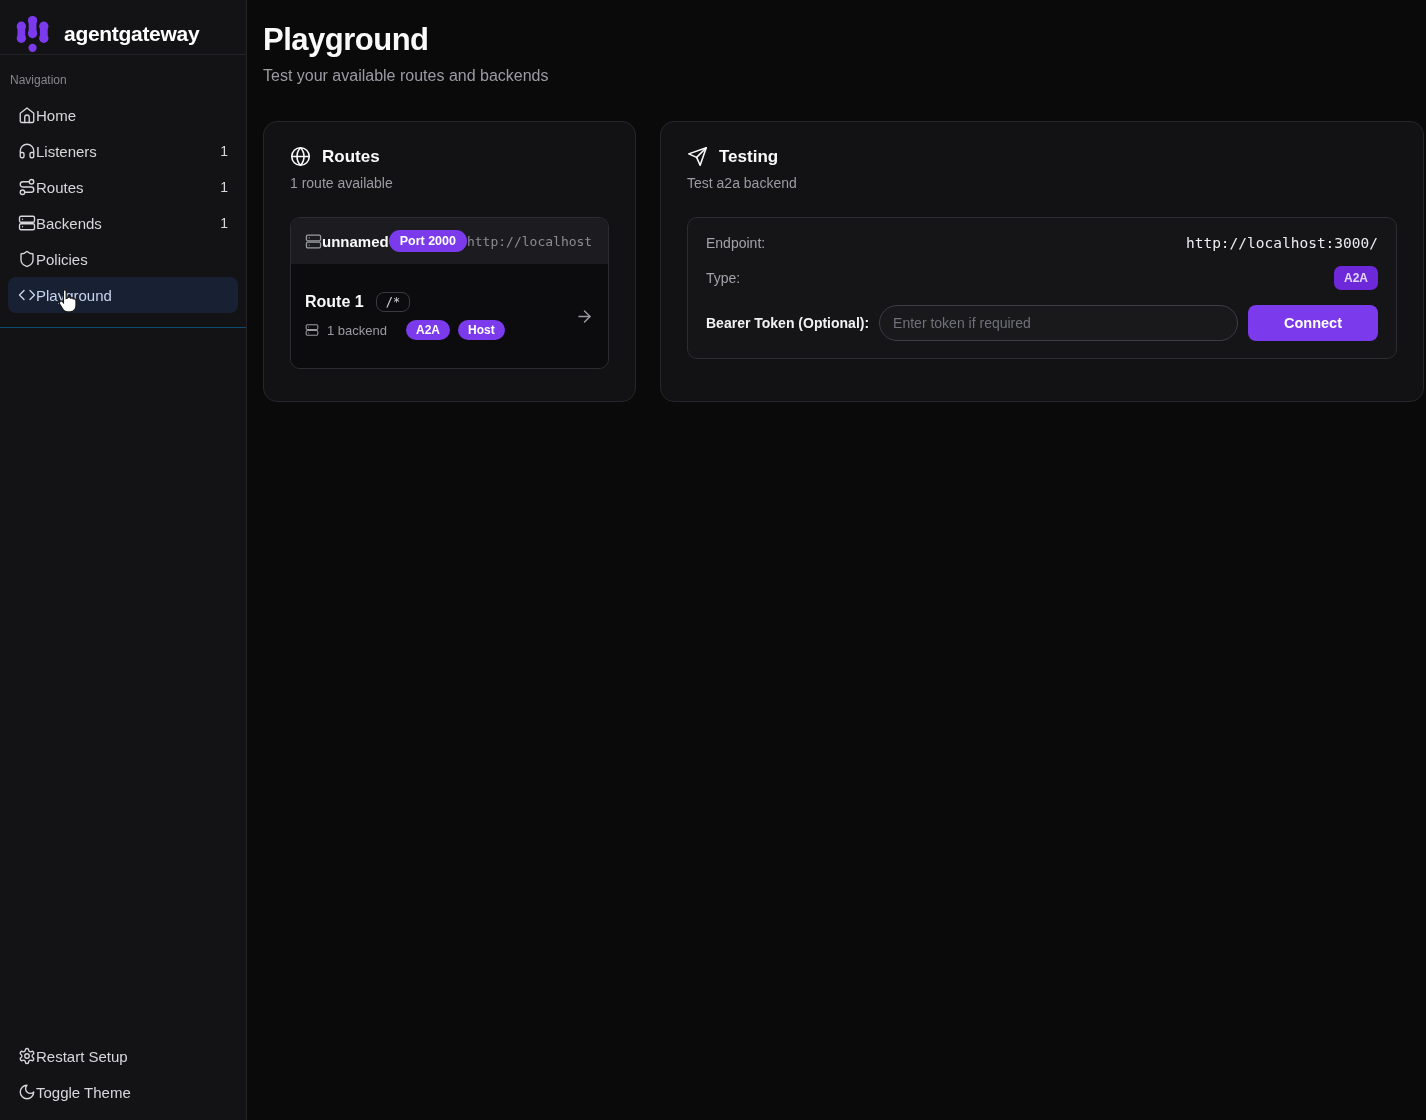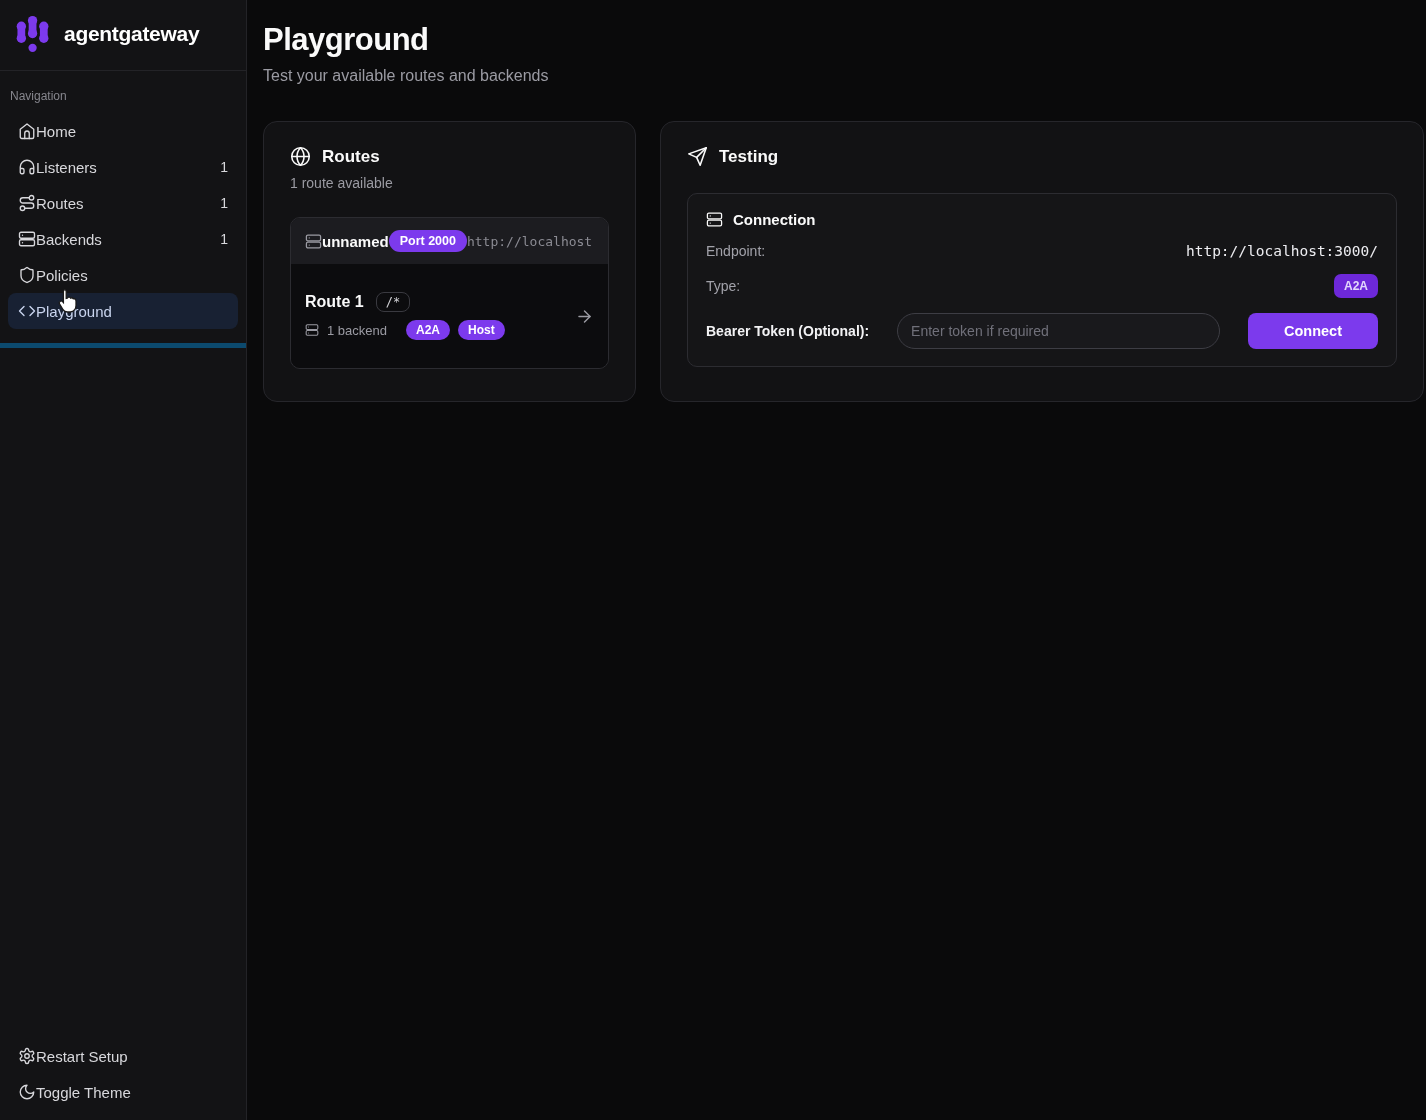--- a/index.html
+++ b/index.html
@@ -14,27 +14,27 @@
 
   
   .sidebar {
     width: 247px; min-width: 247px; height: 100%;
     background: #131315;
     border-right: 1px solid #232327;
     display: flex; flex-direction: column;
   }
   .brand {
     display: flex; align-items: center; gap: 12px;
-    padding: 14px 12px 16px 14px;
+    padding: 14px 12px 0 14px;
     border-bottom: 1px solid #232327;
   }
   .brand-name { font-size: 21px; font-weight: bold; letter-spacing: -0.3px; color: #fff; }
   .nav-section {
     padding: 12px 8px 14px 8px;
-    border-bottom: 5px solid #0c4a6e;
+    border-bottom: 1px solid #0c4a6e;
   }
   .nav-label {
     font-size: 12px; color: #86868d; margin: 6px 2px 10px 2px;
   }
   .nav-item {
     height: 36px; border-radius: 8px;
     display: flex; align-items: center; 
     padding: 0 10px; margin-bottom: 0px;
     font-size: 15px; color: #d8d8dc; cursor: pointer;
   }
@@ -125,21 +125,21 @@
   .conn-label { font-size: 14px; color: #a2a2aa; }
   .endpoint-value {
     font-family: "DejaVu Sans Mono", monospace;
     font-size: 14.5px; color: #ededf1;
   }
   .type-badge {
     background: #6d28d9; color: #e2d6fc;
     font-size: 12px; font-weight: 600;
     border-radius: 7px; padding: 5px 10px;
   }
-  .token-row { display: flex; align-items: center; gap: 28px; margin-bottom: 0; }
+  .token-row { display: flex; align-items: center; gap: 10px; margin-bottom: 0; }
   .token-label { font-size: 14px; font-weight: 600; color: #f2f2f4; white-space: nowrap; }
   .token-input {
     flex: 1; height: 36px;
     background: #19191c;
     border: 1px solid #3d3d44;
     border-radius: 18px;
     padding: 3px 13px;
     font-family: "Liberation Sans", sans-serif;
     font-size: 14px; color: #f97316;
     outline: none;
@@ -341,33 +341,23 @@
     <section class="card card-testing">
       <div class="card-header">
         <span class="icon">
           <svg width="21" height="21" viewBox="0 0 24 24" fill="none" stroke="#fafafa" stroke-width="1.8" stroke-linecap="round" stroke-linejoin="round">
               <path d="m22 2-7 20-4-9-9-4Z"></path>
               <path d="M22 2 11 13"></path>
             </svg>
         </span>
         <span class="card-title">Testing</span>
       </div>
+      <div class="card-subtitle">Test a2a backend</div>
 
       <div class="connection-box">
-        <div class="conn-header">
-          <span class="icon-muted">
-            <svg width="17" height="17" viewBox="0 0 24 24" fill="none" stroke="#fafafa" stroke-width="1.8" stroke-linecap="round" stroke-linejoin="round">
-                <rect x="2" y="3" width="20" height="8" rx="2"></rect>
-                <rect x="2" y="13" width="20" height="8" rx="2"></rect>
-                <line x1="6" y1="7" x2="6.01" y2="7"></line>
-                <line x1="6" y1="17" x2="6.01" y2="17"></line>
-              </svg>
-          </span>
-          <span class="conn-title">Connection</span>
-        </div>
 
         <div class="conn-row">
           <span class="conn-label">Endpoint:</span>
           <span class="endpoint-value">http://localhost:3000/</span>
         </div>
 
         <div class="conn-row">
           <span class="conn-label">Type:</span>
           <span class="type-badge">A2A</span>
         </div>

